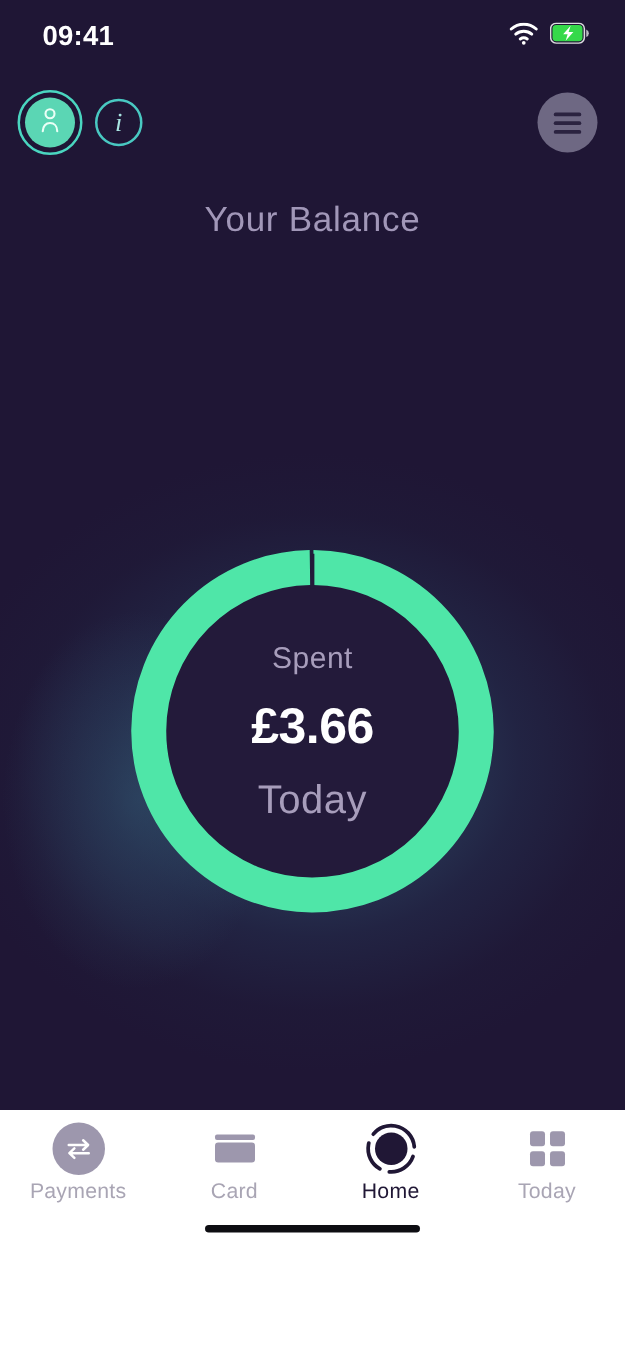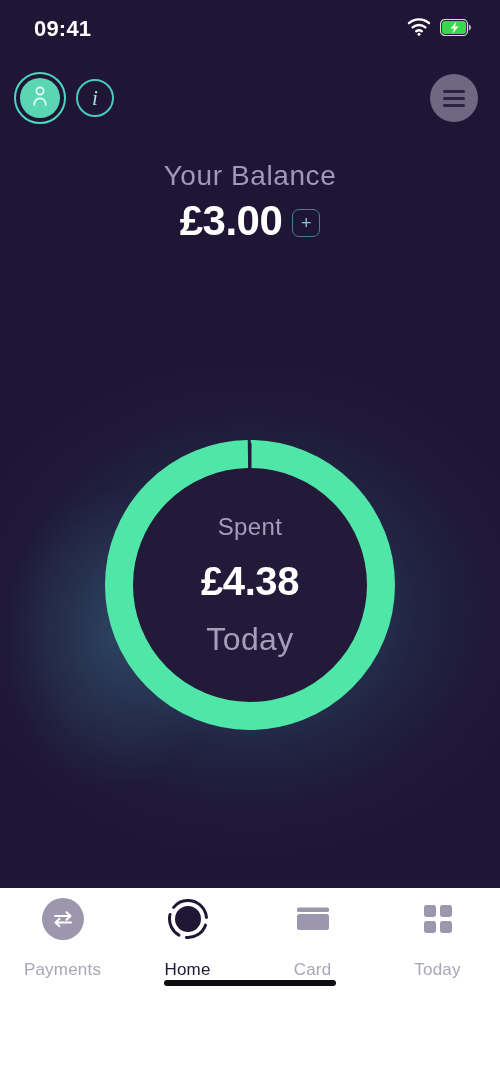--- a/index.html
+++ b/index.html
@@ -154,21 +154,21 @@
   
   .tabbar {
     position:absolute; left:0; right:0; bottom:0; height:112px;
     background:#ffffff;
     display:flex; align-items:flex-start; justify-content:space-around;
     padding-top:10px;
     z-index:7;
   }
   .tab {
     width:100px;
-    display:flex; flex-direction:column; align-items:center; gap:20px;
+    display:flex; flex-direction:column; align-items:center; gap:3px;
   }
   .tab-icon {
     width:42px; height:42px; border-radius:50%;
     display:flex; align-items:center; justify-content:center;
   }
   .tab-icon.circleicon { background:#9d97ad; }
   .tab-label { font-size:17px; color:#a9a5b4; letter-spacing:0.2px; }
   .tab.active .tab-label { color:#201735; font-weight:normal; }
 
   .home-indicator {
@@ -225,37 +225,31 @@
     </div>
     <div class="menu-btn">
       <span></span>
       <span></span>
       <span></span>
     </div>
   </div>
 
   <div class="balance">
     <div class="balance-label">Your Balance</div>
-    <div class="balance-row">
-      <div class="balance-amount">£3.00</div>
-      <div class="add-btn">
-        <span>+</span>
-      </div>
-    </div>
   </div>
 
   <div class="donut-wrap">
     <svg width="310" height="310" viewBox="0 0 310 310">
       <circle cx="155" cy="155" r="131" fill="#231a3a"></circle>
       <circle cx="155" cy="155" r="131" fill="none" stroke="#4fe6a8" stroke-width="28" stroke-dasharray="820 3" stroke-dashoffset="0" transform="rotate(-89.7 155 155)"></circle>
       <line x1="155" y1="13" x2="155" y2="41" stroke="#231a3a" stroke-width="3"></line>
     </svg>
     <div class="donut-center">
       <div class="spent-label">Spent</div>
-      <div class="spent-amount">£4.38</div>
+      <div class="spent-amount">£3.66</div>
       <div class="spent-period">Today</div>
     </div>
   </div>
 
   <div class="dots">
     <div class="dot active"></div>
     <div class="dot"></div>
   </div>
 
   <div class="sheet">
@@ -268,38 +262,38 @@
       <div class="tab-icon circleicon">
         <svg width="22" height="20" viewBox="0 0 22 20">
           <path d="M3 7 h15 M14.5 3.2 L18.5 7 L14.5 10.8" fill="none" stroke="#ffffff" stroke-width="2" stroke-linecap="round" stroke-linejoin="round"></path>
           <path d="M19 13.5 h-15 M7.5 9.7 L3.5 13.5 L7.5 17.3" fill="none" stroke="#ffffff" stroke-width="2" stroke-linecap="round" stroke-linejoin="round"></path>
         </svg>
       </div>
       <div class="tab-label">Payments</div>
     </div>
 
 
+    <div class="tab">
+      <div class="tab-icon">
+        <svg width="34" height="26" viewBox="0 0 34 26">
+          <rect x="1" y="1.5" width="32" height="4.5" rx="1.6" fill="#9d97ad"></rect>
+          <rect x="1" y="8" width="32" height="16" rx="2.6" fill="#9d97ad"></rect>
+        </svg>
+      </div>
+      <div class="tab-label">Card</div>
+    </div>
+
     <div class="tab active">
       <div class="tab-icon">
         <svg width="42" height="42" viewBox="0 0 42 42">
           <circle cx="21" cy="21" r="13" fill="#201735"></circle>
           <circle cx="21" cy="21" r="18.5" fill="none" stroke="#201735" stroke-width="3" stroke-dasharray="24 8" stroke-linecap="round" transform="rotate(-80 21 21)"></circle>
         </svg>
       </div>
       <div class="tab-label">Home</div>
-    </div>
-
-    <div class="tab">
-      <div class="tab-icon">
-        <svg width="34" height="26" viewBox="0 0 34 26">
-          <rect x="1" y="1.5" width="32" height="4.5" rx="1.6" fill="#9d97ad"></rect>
-          <rect x="1" y="8" width="32" height="16" rx="2.6" fill="#9d97ad"></rect>
-        </svg>
-      </div>
-      <div class="tab-label">Card</div>
     </div>
 
     <div class="tab">
       <div class="tab-icon">
         <svg width="30" height="30" viewBox="0 0 30 30">
           <rect x="1" y="1" width="12" height="12" rx="2.4" fill="#9d97ad"></rect>
           <rect x="17" y="1" width="12" height="12" rx="2.4" fill="#9d97ad"></rect>
           <rect x="1" y="17" width="12" height="12" rx="2.4" fill="#9d97ad"></rect>
           <rect x="17" y="17" width="12" height="12" rx="2.4" fill="#9d97ad"></rect>
         </svg>

